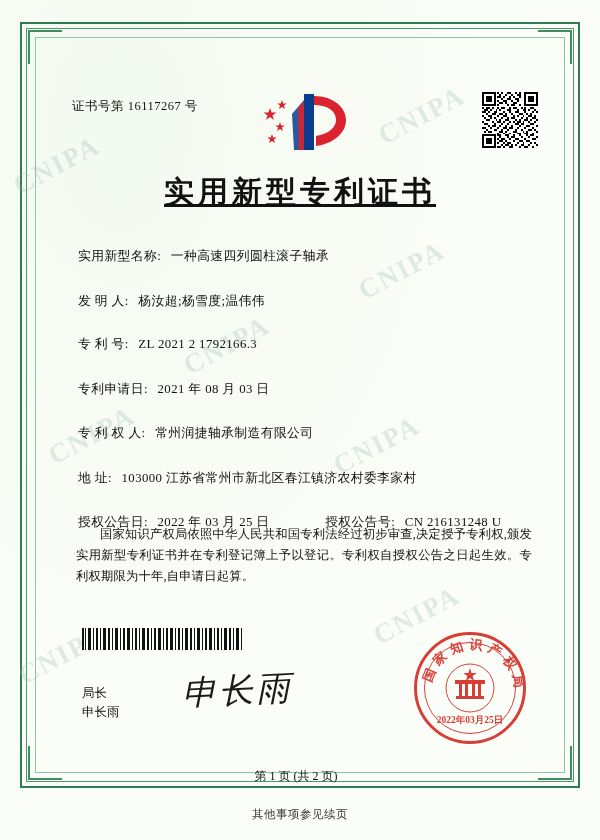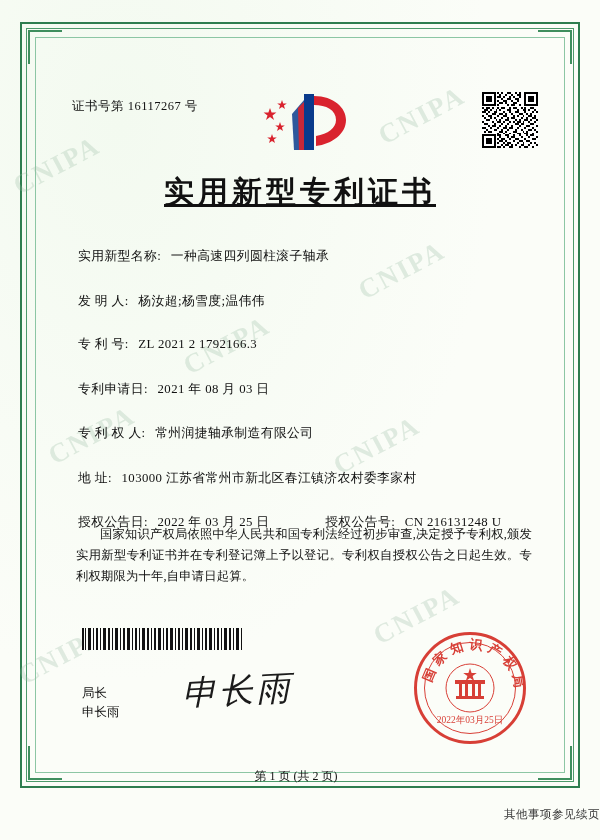--- a/index.html
+++ b/index.html
@@ -217,37 +217,37 @@
     left: 0; top: 0;
     width: 112px; height: 112px;
   }
   .seal-date {
     position: absolute;
     left: 0; right: 0;
     bottom: 14px;
     text-align: center;
     font-size: 9.5px;
     color: #d42b22;
-    font-weight: normal;
+    font-weight: bold;
   }
 
   
   .page-num {
     position: absolute;
     left: 0; right: 8px;
     top: 768px;
     text-align: center;
     font-size: 12px;
     color: #111;
   }
   .footnote {
     position: absolute;
     left: 0; right: 0;
     bottom: 18px;
-    text-align: right;
+    text-align: center;
     font-size: 11.5px;
     color: #3a3a3a;
     letter-spacing: 0.5px;
   }
 </style>
 </head>
 <body>
 
 <div class="page">
 

